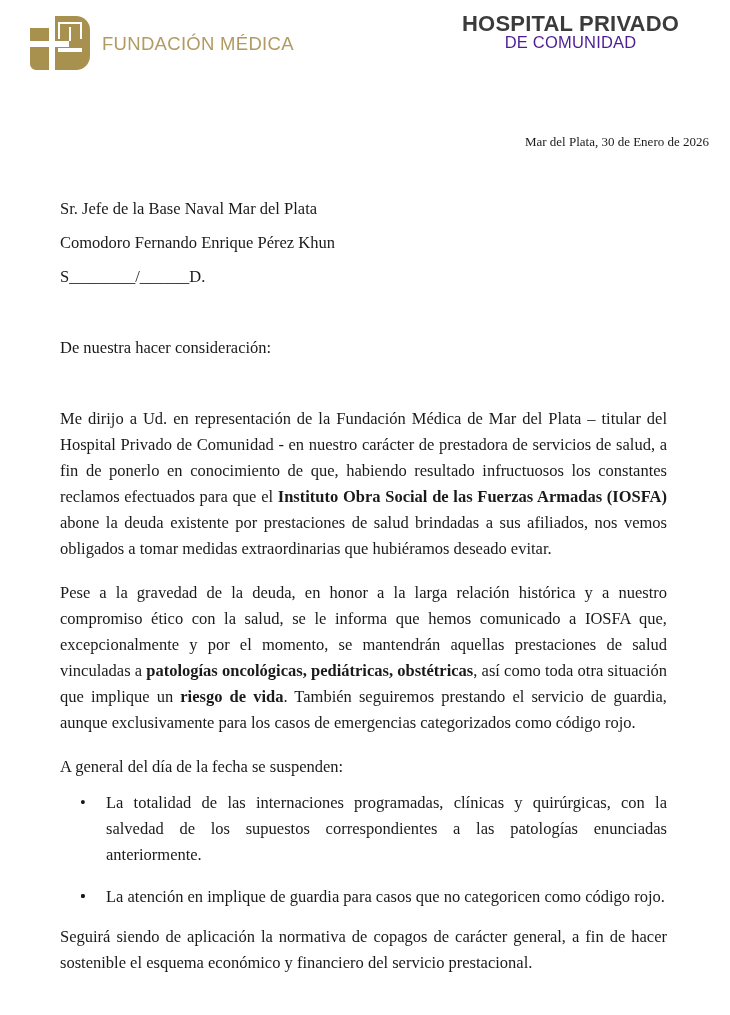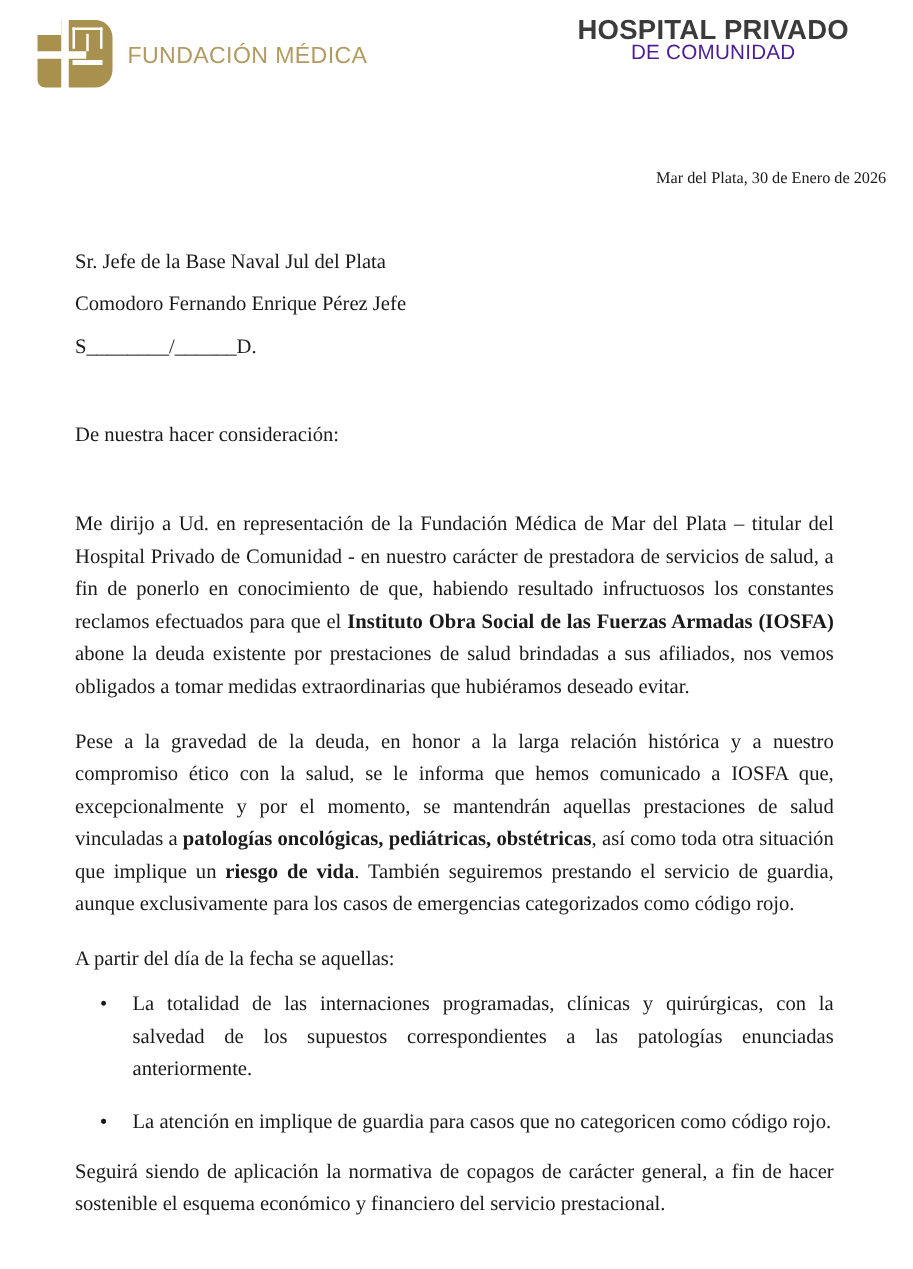--- a/index.html
+++ b/index.html
@@ -281,34 +281,34 @@
     </div>
   </div>
 
 </div>
 
 <div class="sheet">
 
   <div class="date-line">Mar del Plata, 30 de Enero de 2026</div>
 
   <div class="addressee">
-    <span class="ln">Sr. Jefe de la Base Naval Jul del Plata</span>
-    <span class="ln">Comodoro Fernando Enrique Pérez Jefe</span>
+    <span class="ln">Sr. Jefe de la Base Naval Mar del Plata</span>
+    <span class="ln">Comodoro Fernando Enrique Pérez Khun</span>
     <span class="ln">S________/______D.</span>
   </div>
 
   <div class="salutation">De nuestra hacer consideración:</div>
 
   <div class="body-copy">
 
     <p><span>Me dirijo a Ud. en representación de la Fundación Médica de Mar del Plata – titular del Hospital Privado de Comunidad - en nuestro carácter de prestadora de servicios de salud, a fin de ponerlo en conocimiento de que, habiendo resultado infructuosos los constantes reclamos efectuados para que el </span><b>Instituto Obra Social de las Fuerzas Armadas (IOSFA)</b><span> abone la deuda existente por prestaciones de salud brindadas a sus afiliados, nos vemos obligados a tomar medidas extraordinarias que hubiéramos deseado evitar.</span></p>
 
     <p><span>Pese a la gravedad de la deuda, en honor a la larga relación histórica y a nuestro compromiso ético con la salud, se le informa que hemos comunicado a IOSFA que, excepcionalmente y por el momento, se mantendrán aquellas prestaciones de salud vinculadas a </span><b>patologías oncológicas, pediátricas, obstétricas</b><span>, así como toda otra situación que implique un </span><b>riesgo de vida</b><span>. También seguiremos prestando el servicio de guardia, aunque exclusivamente para los casos de emergencias categorizados como código rojo.</span></p>
 
-    <p class="tight">A partir del día de la fecha se aquellas:</p>
+    <p class="tight">A general del día de la fecha se suspenden:</p>
 
     <ul class="bullets">
       <li>
         <span class="bullet-dot">•</span>
         <span>La totalidad de las internaciones programadas, clínicas y quirúrgicas, con la salvedad de los supuestos correspondientes a las patologías enunciadas anteriormente.</span>
       </li>
       <li>
         <span class="bullet-dot">•</span>
       </li>
       <li>

